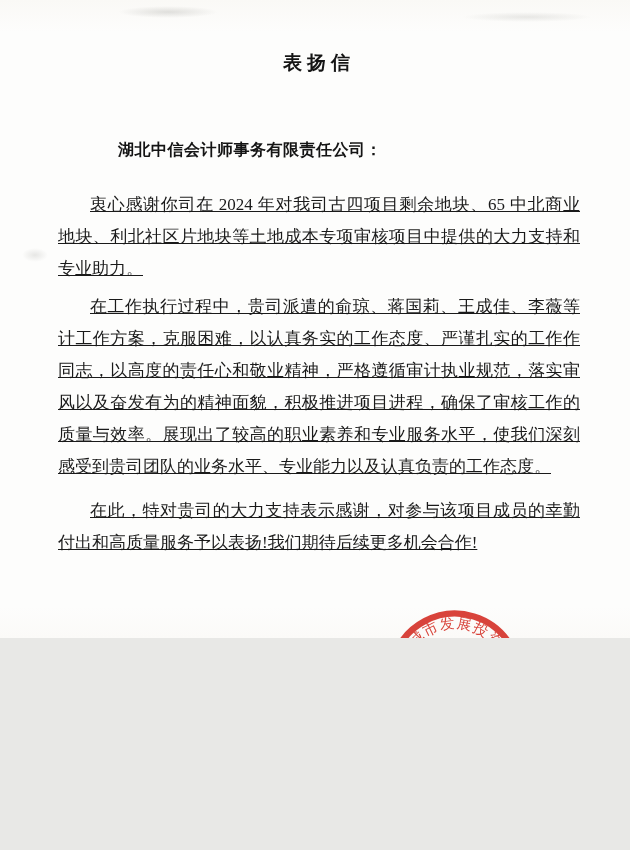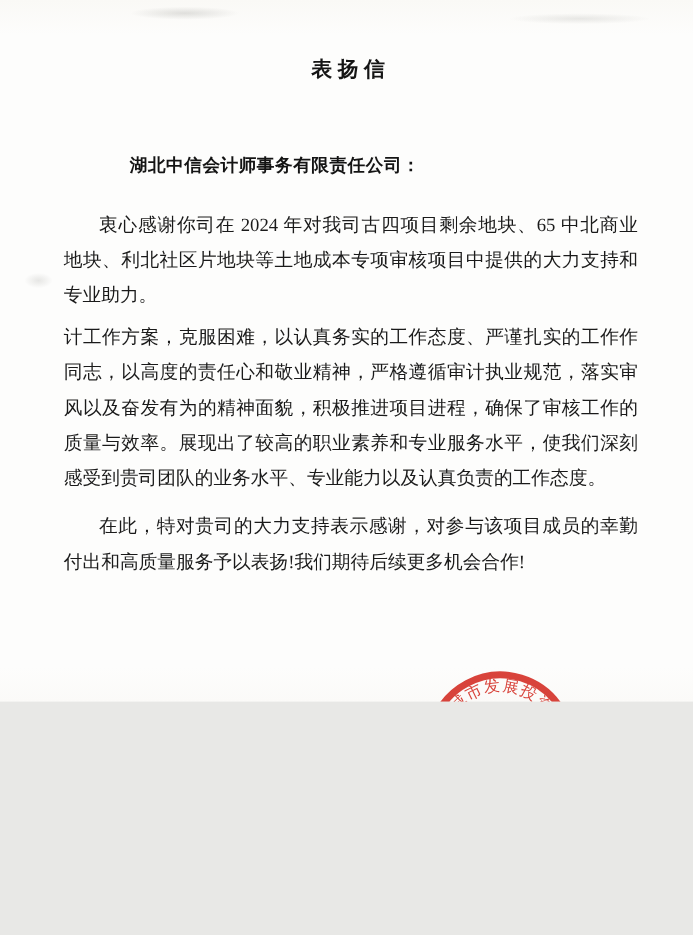--- a/index.html
+++ b/index.html
@@ -40,20 +40,21 @@
   }
   .para { font-size:17px; color:#1a1a1a; }
   .p1 { margin-top:28px; }
   .p2 { margin-top:6px; }
   .p3 { margin-top:12px; }
   .para .line {
     height:32px; line-height:32px;
     text-align:justify;
     text-align-last:justify;
     white-space:nowrap;
+    text-decoration:underline;
   }
   .para .line.first { text-indent:32px; }
   .para .line.last  { text-align-last:left; white-space:normal; }
 
   .signature {
     position:absolute;
     right:97px; top:650px;
     text-align:right;
     font-size:15px;
     color:#1a1a1a;
@@ -84,20 +85,21 @@
 
   <div class="content">
     <div class="title">表扬信</div>
     <div class="salutation">湖北中信会计师事务有限责任公司：</div>
     <div class="para p1">
         <div class="line first">衷心感谢你司在 2024 年对我司古四项目剩余地块、65 中北商业</div>
         <div class="line">地块、利北社区片地块等土地成本专项审核项目中提供的大力支持和</div>
         <div class="line last">专业助力。</div>
       </div>
     <div class="para p2">
+        <div class="line first">在工作执行过程中，贵司派遣的俞琼、蒋国莉、王成佳、李薇等</div>
         <div class="line">计工作方案，克服困难，以认真务实的工作态度、严谨扎实的工作作</div>
         <div class="line">同志，以高度的责任心和敬业精神，严格遵循审计执业规范，落实审</div>
         <div class="line">风以及奋发有为的精神面貌，积极推进项目进程，确保了审核工作的</div>
         <div class="line">质量与效率。展现出了较高的职业素养和专业服务水平，使我们深刻</div>
         <div class="line last">感受到贵司团队的业务水平、专业能力以及认真负责的工作态度。</div>
       </div>
     <div class="para p3">
         <div class="line first">在此，特对贵司的大力支持表示感谢，对参与该项目成员的幸勤</div>
         <div class="line last">付出和高质量服务予以表扬!我们期待后续更多机会合作!</div>
       </div>

